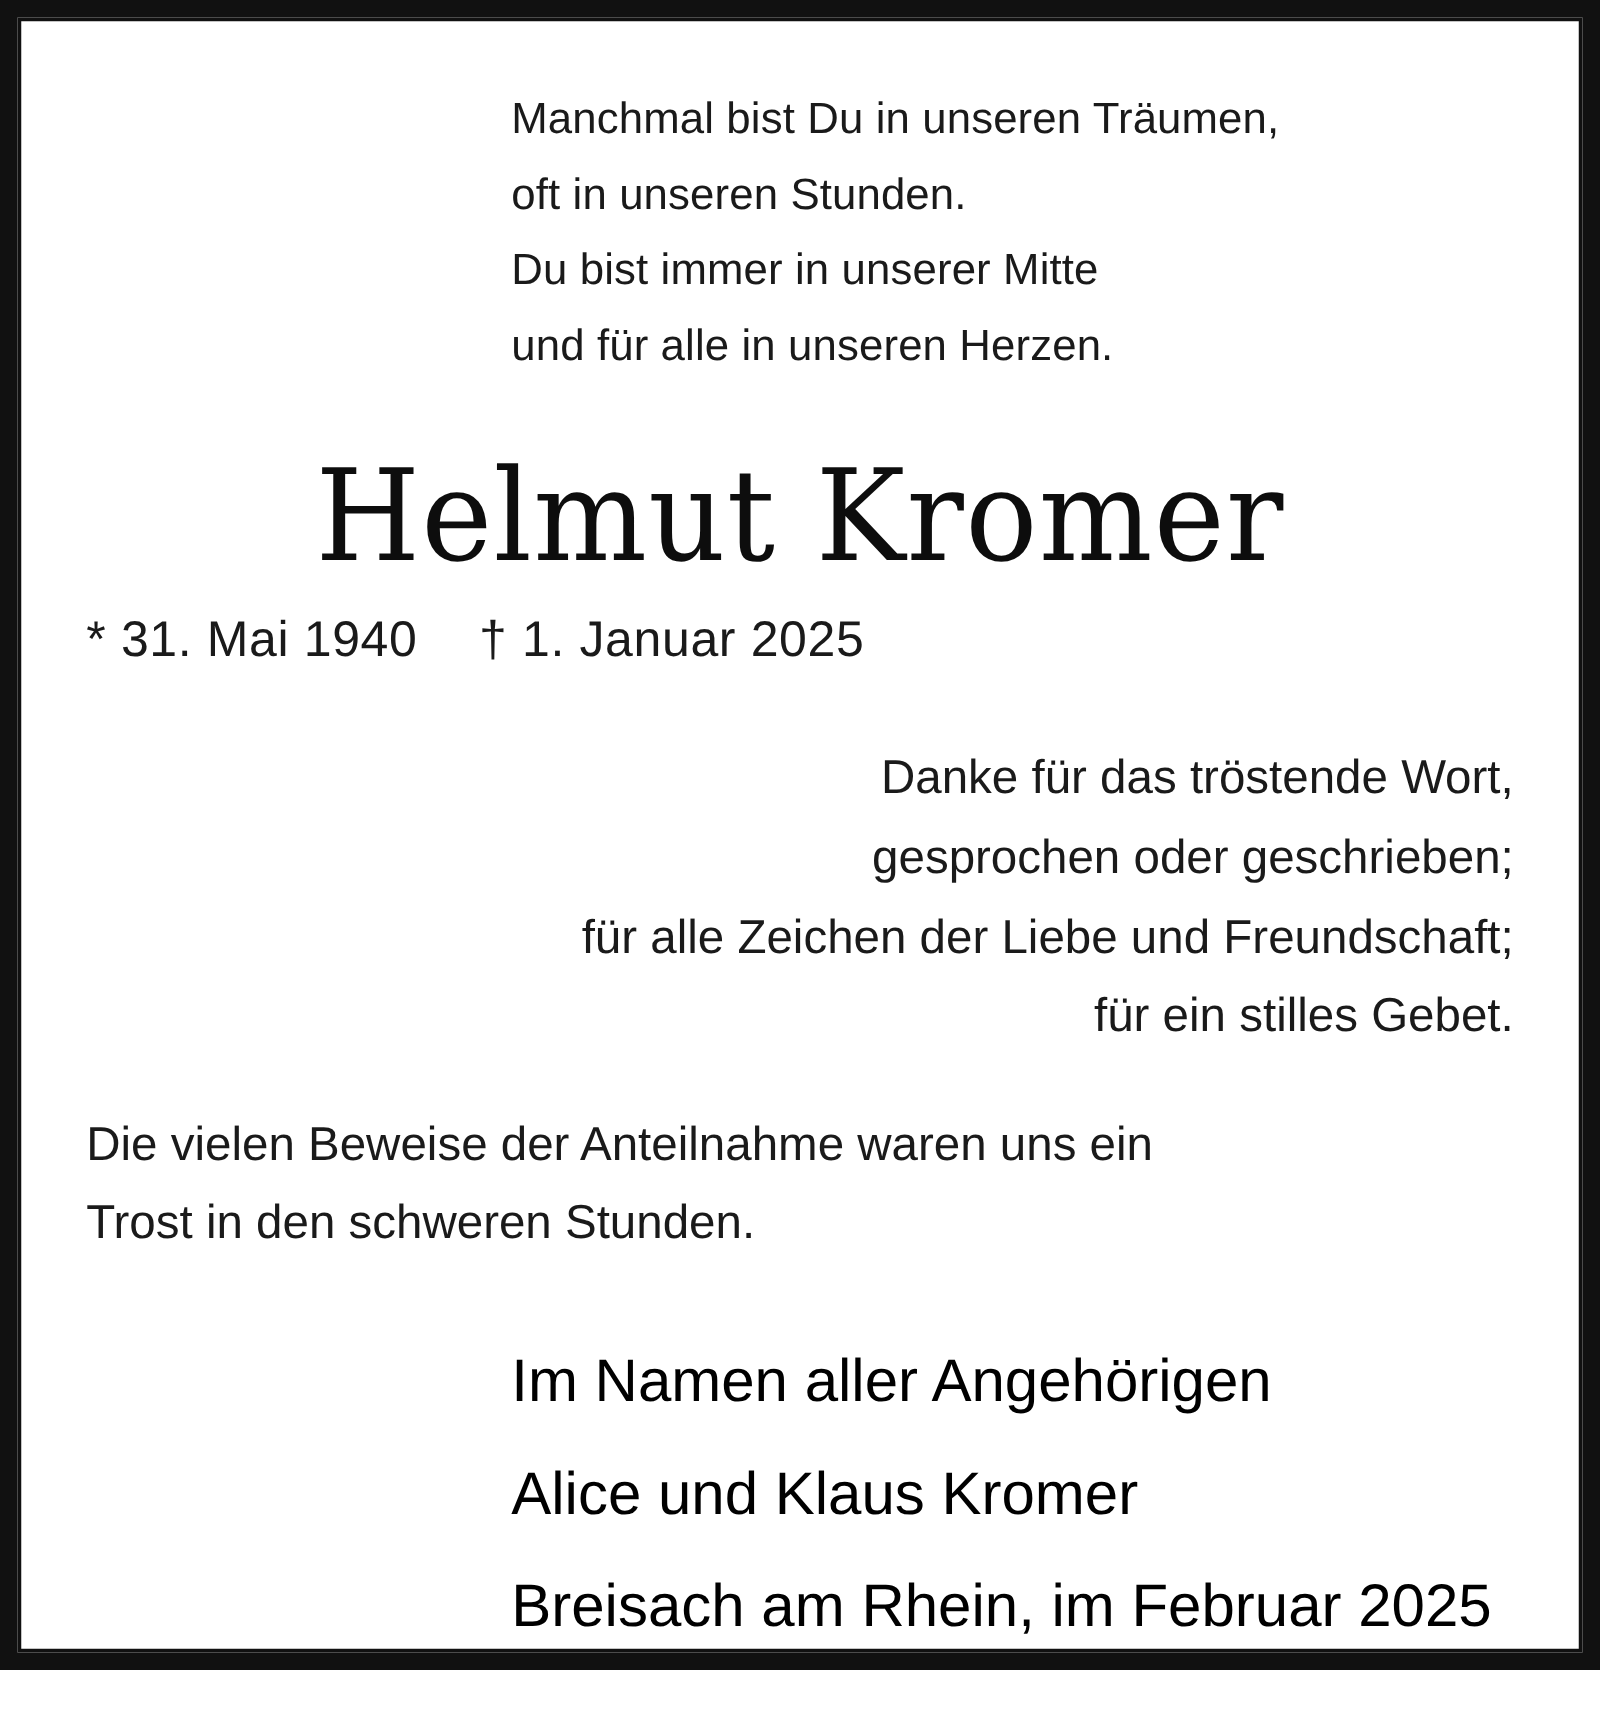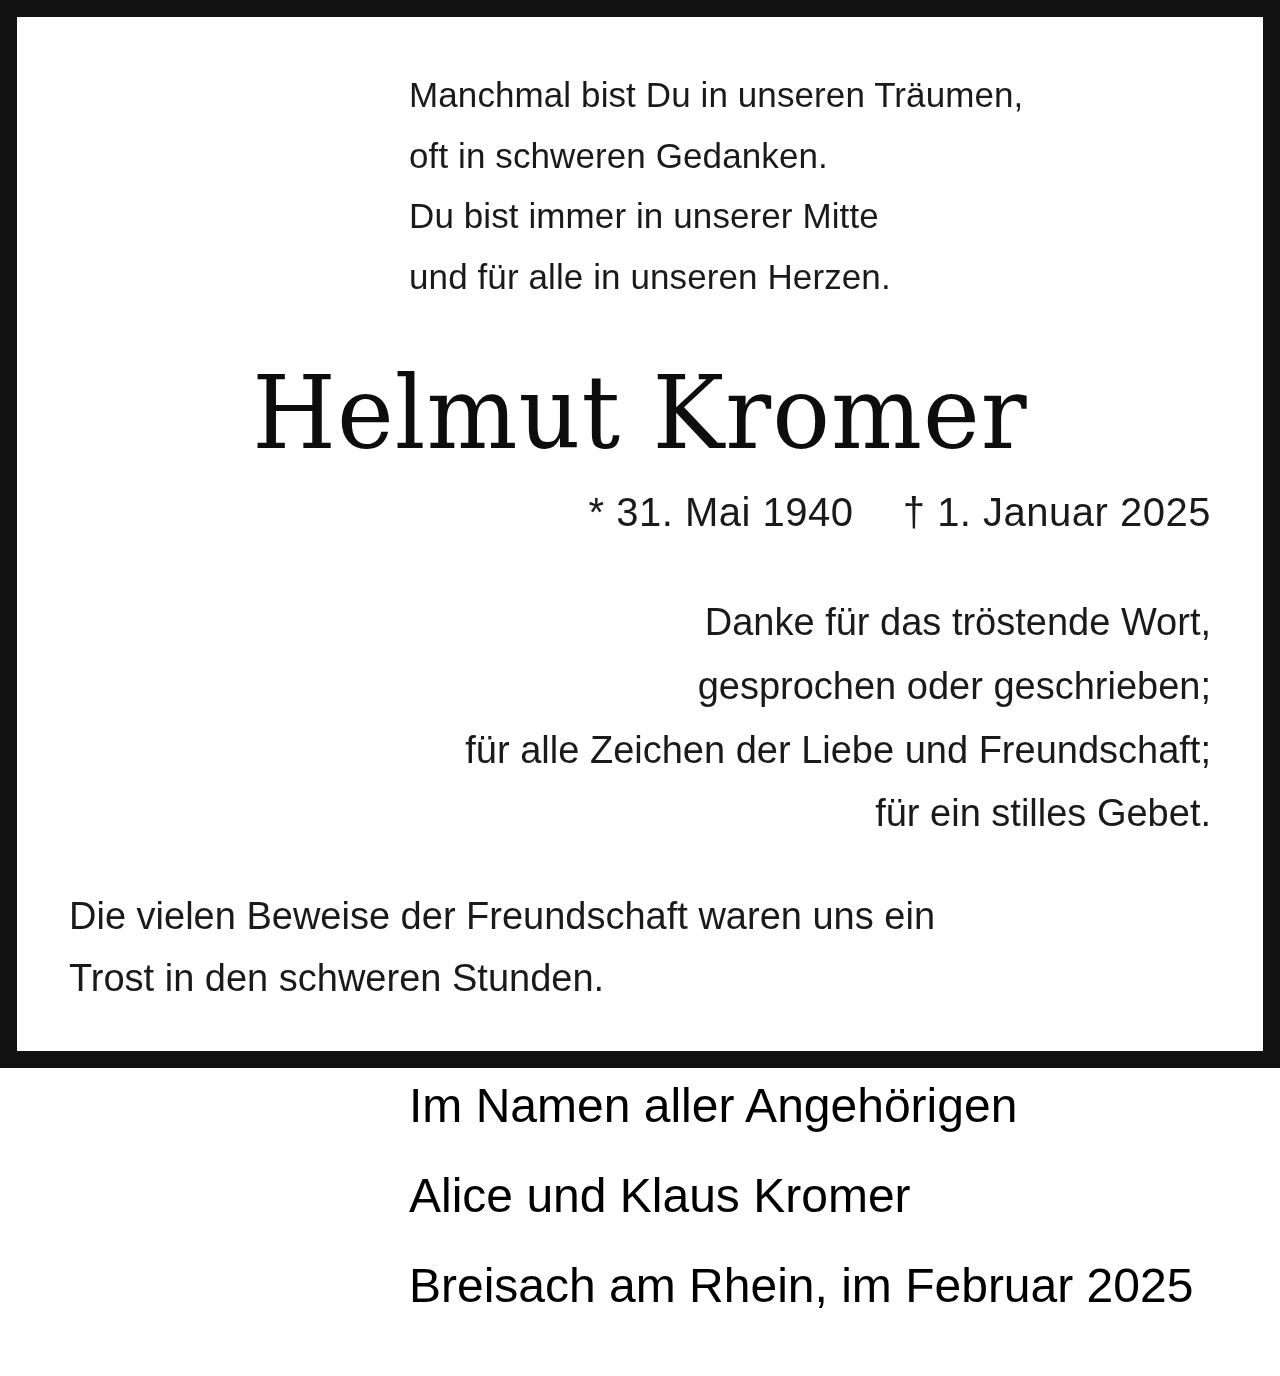--- a/index.html
+++ b/index.html
@@ -10,21 +10,21 @@
   body {
     width: 1280px;
     height: 1376px;
     font-family: "Liberation Sans", sans-serif;
     color: #111111;
     overflow: hidden;
   }
   .notice {
     box-sizing: border-box;
     width: 1280px;
-    height: 1068px;
+    height: 1336px;
     background: #ffffff;
     border: 14px solid #111111;
     padding: 0;
   }
   .inner {
     box-sizing: border-box;
     width: 100%;
     height: 100%;
     border: 3px solid #111111;
     padding: 48px 52px 30px 52px;
@@ -52,21 +52,21 @@
     line-height: 1.05;
     font-weight: 400;
     letter-spacing: 1px;
     color: #0d0d0d;
     transform: scaleY(1.06);
   }
 
   
   .dates {
     margin-top: 26px;
-    text-align: right;
+    text-align: left;
     font-size: 40px;
     letter-spacing: 0.5px;
     color: #1a1a1a;
   }
   .dates .gap { display: inline-block; width: 26px; }
 
   
   .thanks {
     margin-top: 56px;
     font-size: 38px;
@@ -95,21 +95,21 @@
   .signature div { white-space: pre; }
 </style>
 </head>
 <body>
 
 <div class="notice">
   <div class="inner">
 
     <div class="verse">
       <div>Manchmal bist Du in unseren Träumen,</div>
-      <div>oft in schweren Gedanken.</div>
+      <div>oft in unseren Stunden.</div>
       <div>Du bist immer in unserer Mitte</div>
       <div>und für alle in unseren Herzen.</div>
     </div>
 
     <div class="name">Helmut Kromer</div>
 
     <div class="dates">
       <span>*</span>
       <span>31. Mai 1940</span>
       <span class="gap"></span>
@@ -118,21 +118,21 @@
     </div>
 
     <div class="thanks">
       <div>Danke für das tröstende Wort,</div>
       <div>gesprochen oder geschrieben;</div>
       <div>für alle Zeichen der Liebe und Freundschaft;</div>
       <div>für ein stilles Gebet.</div>
     </div>
 
     <div class="consolation">
-      <div>Die vielen Beweise der Freundschaft waren uns ein</div>
+      <div>Die vielen Beweise der Anteilnahme waren uns ein</div>
       <div>Trost in den schweren Stunden.</div>
     </div>
 
     <div class="signature">
       <div>Im Namen aller Angehörigen</div>
       <div>Alice und Klaus Kromer</div>
       <div>Breisach am Rhein, im Februar 2025</div>
     </div>
 
   </div>

